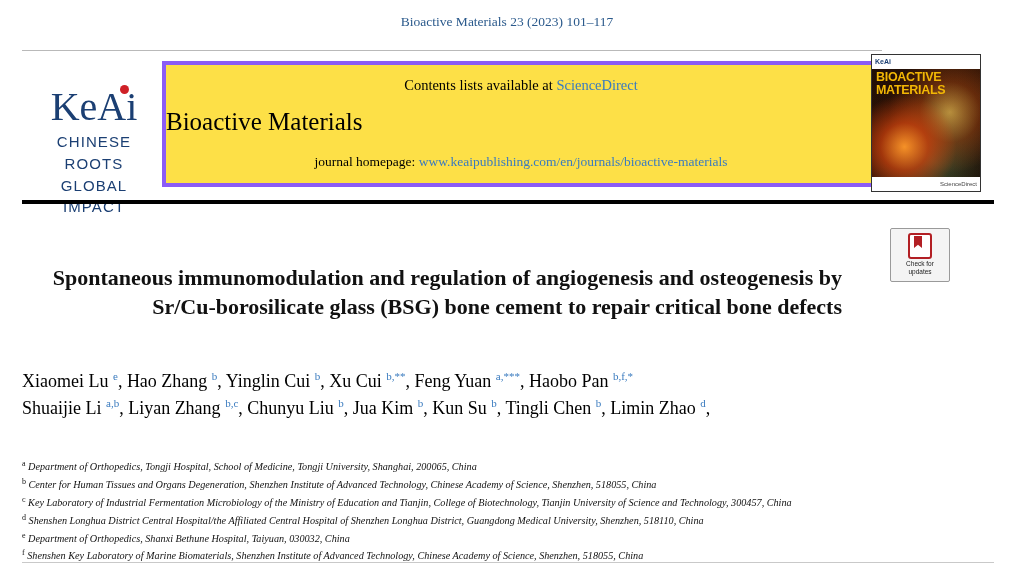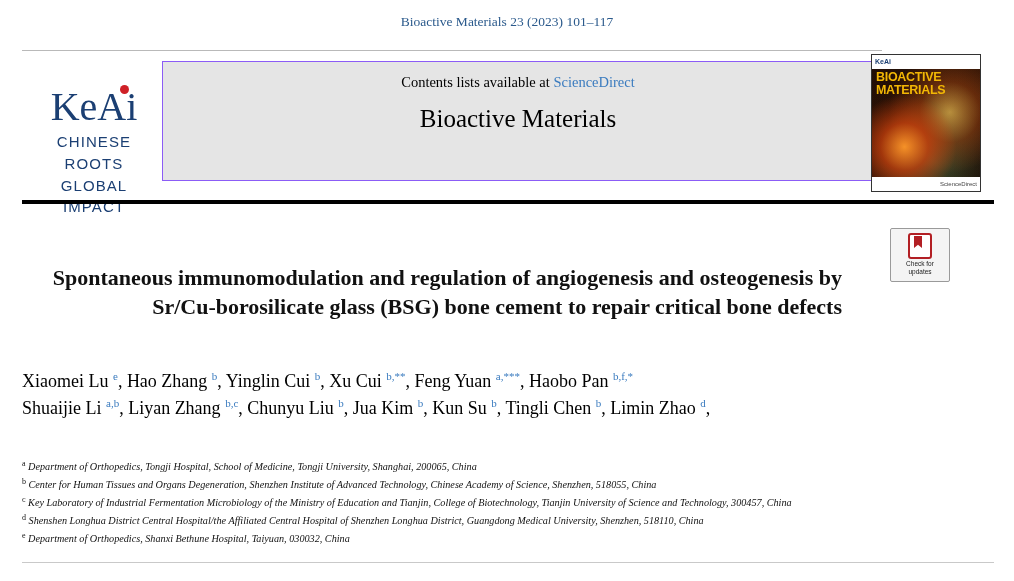--- a/index.html
+++ b/index.html
@@ -77,35 +77,34 @@
     line-height: 1.45;
     margin-top: 4px;
   }
 
   .journal-box {
     position: absolute;
     left: 140px;
     top: 10px;
     width: 710px;
     height: 118px;
-    background: #e5e5e5;
-    border: 1px solid #8b5cf6;
+    background: #fde047;
+    border: 4px solid #8b5cf6;
   }
   .contents-line {
     text-align: center;
     font-size: 14.5px;
     margin-top: 12px;
     font-family: "Liberation Serif", serif;
   }
   .contents-line a {
     color: #3a7bbf;
     text-decoration: none;
   }
   .journal-title {
-    text-align: center;
     font-size: 25px;
     margin-top: 14px;
     font-family: "Liberation Serif", serif;
   }
   .homepage-line {
     text-align: center;
     font-size: 13.5px;
     margin-top: 18px;
     font-family: "Liberation Serif", serif;
   }
@@ -301,20 +300,23 @@
         <div>CHINESE ROOTS</div>
         <div>GLOBAL IMPACT</div>
       </div>
     </div>
 
     <div class="journal-box">
       <div class="contents-line">
         <span>Contents lists available at </span><a href="#">ScienceDirect</a>
       </div>
       <div class="journal-title">Bioactive Materials</div>
+      <div class="homepage-line">
+        <span>journal homepage: </span><a href="#">www.keaipublishing.com/en/journals/bioactive-materials</a>
+      </div>
     </div>
   </div>
 
   <div class="cover">
     <div class="cov-top">KeAi</div>
     <div class="cov-art"></div>
     <div class="cov-title">
       <div>BIOACTIVE</div>
       <div>MATERIALS</div>
     </div>
@@ -337,16 +339,17 @@
     <div id="author-line-2"><span>Xiaomei Lu </span><sup>e</sup>, <span>Hao Zhang </span><sup>b</sup>, <span>Yinglin Cui </span><sup>b</sup>, <span>Xu Cui </span><sup>b,**</sup>, <span>Feng Yuan </span><sup>a,***</sup>, <span>Haobo Pan </span><sup>b,f,*</sup></div>
     <div id="author-line-1"><span>Shuaijie Li </span><sup>a,b</sup>, <span>Liyan Zhang </span><sup>b,c</sup>, <span>Chunyu Liu </span><sup>b</sup>, <span>Jua Kim </span><sup>b</sup>, <span>Kun Su </span><sup>b</sup>, <span>Tingli Chen </span><sup>b</sup>, <span>Limin Zhao </span><sup>d</sup>,</div>
   </div>
 
   <div class="affiliations" id="affiliation-list">
       <p class="aff"><sup>a</sup><span> Department of Orthopedics, Tongji Hospital, School of Medicine, Tongji University, Shanghai, 200065, China</span></p>
       <p class="aff"><sup>b</sup><span> Center for Human Tissues and Organs Degeneration, Shenzhen Institute of Advanced Technology, Chinese Academy of Science, Shenzhen, 518055, China</span></p>
       <p class="aff"><sup>c</sup><span> Key Laboratory of Industrial Fermentation Microbiology of the Ministry of Education and Tianjin, College of Biotechnology, Tianjin University of Science and Technology, 300457, China</span></p>
       <p class="aff"><sup>d</sup><span> Shenshen Longhua District Central Hospital/the Affiliated Central Hospital of Shenzhen Longhua District, Guangdong Medical University, Shenzhen, 518110, China</span></p>
       <p class="aff"><sup>e</sup><span> Department of Orthopedics, Shanxi Bethune Hospital, Taiyuan, 030032, China</span></p>
+      <p class="aff"><sup>f</sup><span> Shenshen Key Laboratory of Marine Biomaterials, Shenzhen Institute of Advanced Technology, Chinese Academy of Science, Shenzhen, 518055, China</span></p>
     </div>
 
   <div class="bottom-rule"></div>
 </div>
 
 </body></html>

